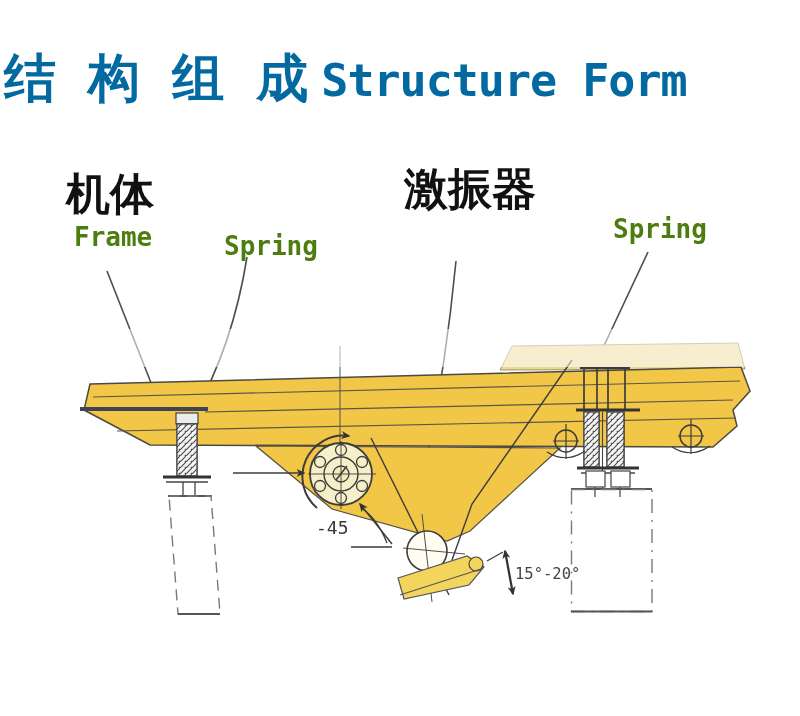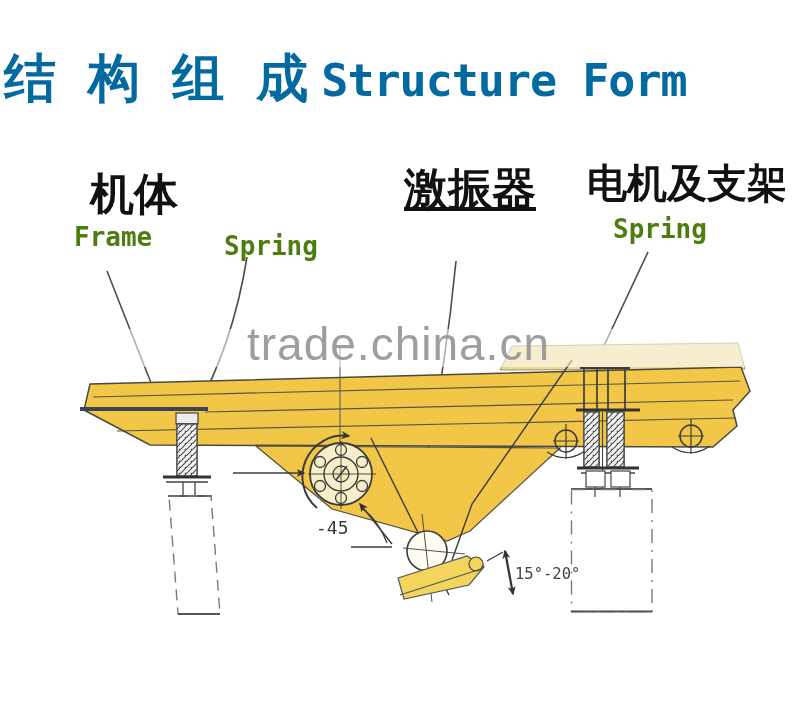--- a/index.html
+++ b/index.html
@@ -8,25 +8,25 @@
   
   #title{position:absolute;left:4px;top:24px;white-space:nowrap;color:#0369a1;margin-top:20px;}
   #title .cn{font-size:52px;font-weight:bold;letter-spacing:7px;font-family:"DejaVu Sans",sans-serif;}
   #title .en{font-size:45px;font-weight:bold;letter-spacing:-1px;margin-left:6px;
              font-family:"DejaVu Sans Mono",monospace;}
   
   .part-cn{position:absolute;color:#111;font-weight:bold;white-space:nowrap;
            font-family:"DejaVu Sans",sans-serif;line-height:1;}
   .part-en{position:absolute;color:#4d7c0f;font-weight:bold;white-space:nowrap;
            font-family:"DejaVu Sans Mono",monospace;line-height:1;}
-  #lbl-frame-cn{left:66px;top:172px;font-size:44px;margin-left:24px;}
+  #lbl-frame-cn{left:66px;top:172px;font-size:44px;}
   #lbl-frame-en{left:74px;top:224px;font-size:26px;}
   #lbl-spring-cn{left:236px;top:192px;font-size:44px;}
   #lbl-spring-en{left:224px;top:233px;font-size:26px;}
-  #lbl-vibration-cn{left:404px;top:167px;font-size:44px;text-decoration:underline;}
+  #lbl-vibration-cn{left:404px;top:167px;font-size:44px;}
   #lbl-vibration-en{left:393px;top:222px;font-size:26px;}
   #lbl-motor-cn{left:587px;top:163px;font-size:40px;}
   #lbl-motor-en{left:613px;top:216px;font-size:26px;}
   
   #wm-band{position:absolute;left:0;top:329px;width:800px;height:38px;
            background:rgba(255,255,255,0.55);pointer-events:none;z-index:4;}
   #wm-text{position:absolute;left:247px;top:317px;font-size:46px;color:rgba(150,150,150,0.92);
            letter-spacing:1px;pointer-events:none;z-index:5;font-family:"Liberation Sans",sans-serif;}
   #machine{position:absolute;left:0;top:0;z-index:1;}
 </style>
@@ -36,21 +36,20 @@
 <div id="stage">
 
   <div id="title">
     <span class="cn">结 构 组 成</span><span class="en">Structure Form</span>
   </div>
 
   <div class="part-cn" id="lbl-frame-cn">机体</div>
   <div class="part-en" id="lbl-frame-en">Frame</div>
   <div class="part-en" id="lbl-spring-en">Spring</div>
   <div class="part-cn" id="lbl-vibration-cn">激振器</div>
-  <div class="part-cn" id="lbl-motor-cn">电机及支架</div>
   <div class="part-en" id="lbl-motor-en">Spring</div>
 
   <svg id="machine" width="800" height="716" viewBox="0 0 800 716">
     <defs>
       <pattern id="hatch" width="6" height="6" patternUnits="userSpaceOnUse">
         <rect width="6" height="6" fill="#f4f4f4"></rect>
         <path d="M-1,7 L7,-1 M2,9 L9,2" stroke="#4a4a4a" stroke-width="1.1"></path>
       </pattern>
       <marker id="arrowM" markerWidth="9" markerHeight="8" refX="7.5" refY="4" orient="auto-start-reverse" markerUnits="userSpaceOnUse">
         <path d="M0,0 L9,4 L0,8 L2.5,4 Z" fill="#333"></path>
@@ -155,15 +154,14 @@
       <circle cx="566" cy="441" r="11" stroke-width="1.5"></circle>
       <path d="M566,424 L566,459 M553,441 L579,441" stroke-width="1.2"></path>
       <path d="M547,452 Q566,464 585,451" stroke-width="1.2"></path>
       <circle cx="691" cy="436" r="11" stroke-width="1.5"></circle>
       <path d="M691,419 L691,454 M678,436 L704,436" stroke-width="1.2"></path>
       <path d="M672,447 Q691,459 710,446" stroke-width="1.2"></path>
     </g>
   </svg>
 
   <div id="wm-band"></div>
-  <div id="wm-text">trade.china.cn</div>
 
 </div>
 
 </body></html>

